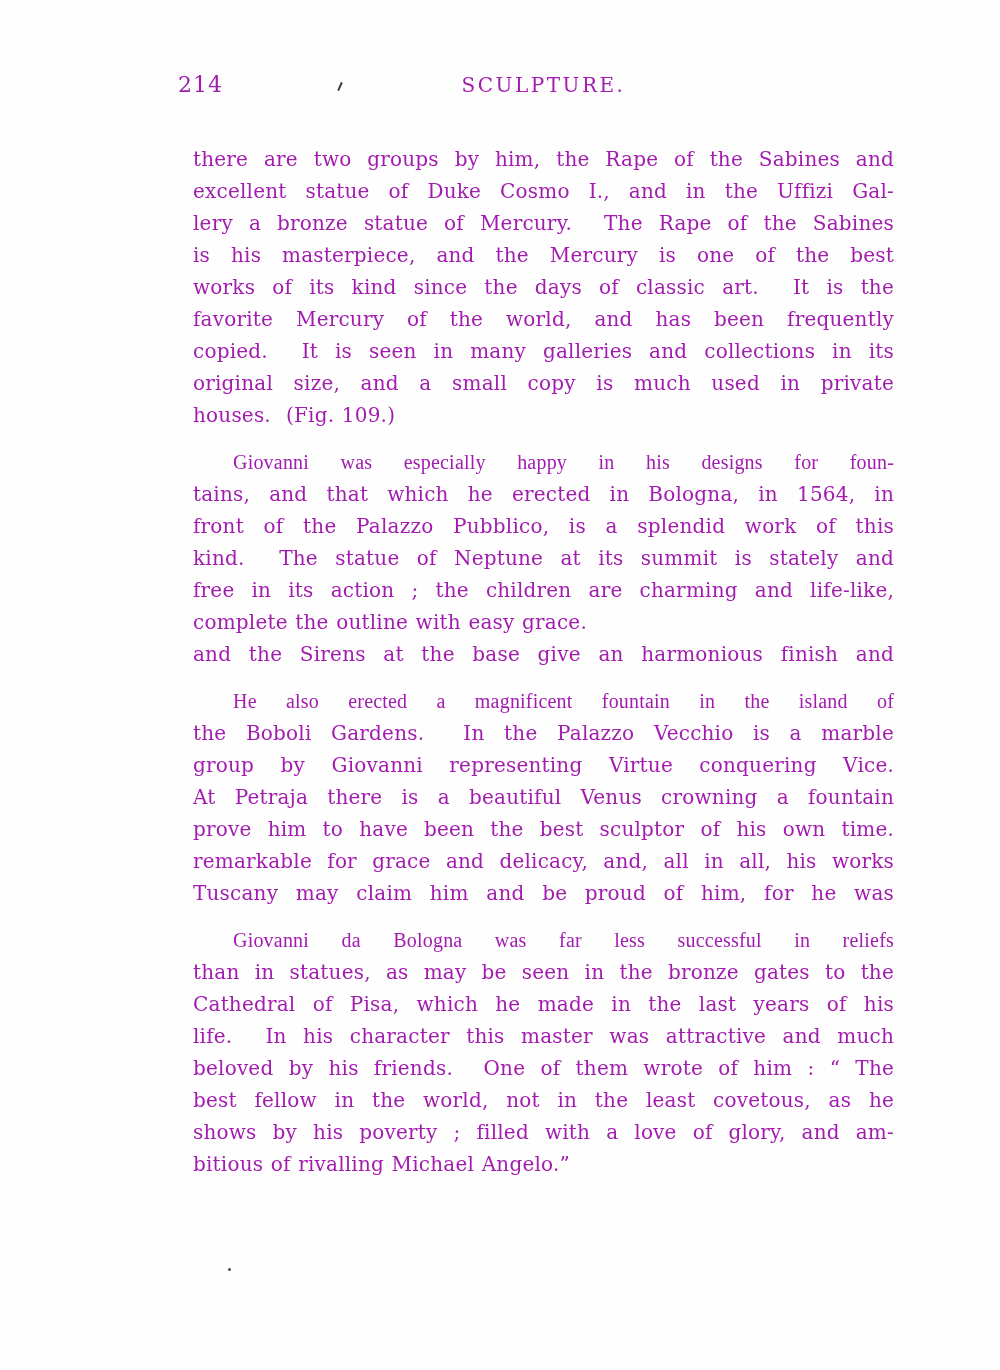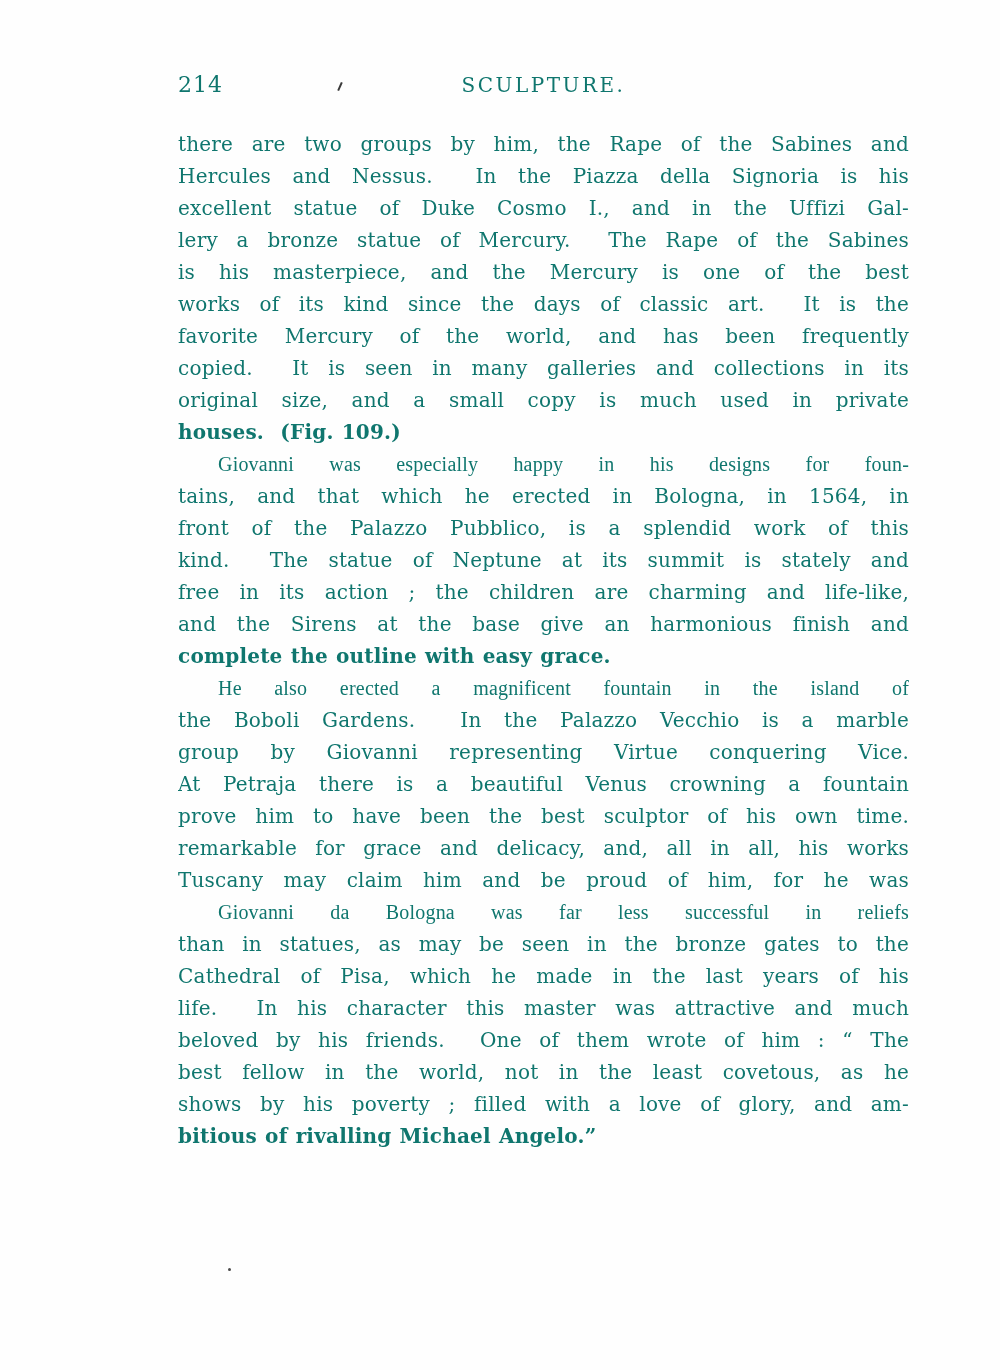--- a/index.html
+++ b/index.html
@@ -10,21 +10,21 @@
     width: 1000px;
     height: 1370px;
     background: #ffffff;
     font-family: "DejaVu Serif", serif;
   }
   .page {
     position: relative;
     width: 1000px;
     height: 1370px;
     background: #fefefe;
-    color: #0f766e;
+    color: #a21caf;
     overflow: hidden;
   }
   .running-header {
     position: absolute;
     top: 72px;
     left: 178px;
     width: 731px;
     height: 30px;
   }
   .page-number {
@@ -43,36 +43,35 @@
     font-size: 20px;
     letter-spacing: 2.5px;
   }
   .page-body {
     position: absolute;
     top: 128px;
     left: 178px;
     width: 731px;
   }
   .paragraph {
-    margin: 0;
+    margin: 15px;
   }
   .line {
     line-height: 32px;
     height: 32px;
     font-size: 20px;
     letter-spacing: 0.2px;
     word-spacing: 1px;
     text-align: justify;
     text-align-last: justify;
     overflow: hidden;
     white-space: nowrap;
   }
   .line.last {
     text-align-last: left;
-    font-weight: bold;
   }
   .line.indent {
     text-indent: 40px;
     font-family: Liberation Serif, serif;
   }
   
   .artifact-tick {
     position: absolute;
     left: 339px;
     top: 82px;
@@ -99,38 +98,37 @@
     <span class="page-number">214</span>
     <span class="running-title">SCULPTURE.</span>
   </div>
 
   <span class="artifact-tick"></span>
   <span class="artifact-dot"></span>
 
   <div class="page-body">
       <div class="paragraph">
         <div class="line">there are two groups by him, the Rape of the Sabines and</div>
-        <div class="line">Hercules and Nessus.&nbsp; In the Piazza della Signoria is his</div>
         <div class="line">excellent statue of Duke Cosmo I., and in the Uffizi Gal-</div>
         <div class="line">lery a bronze statue of Mercury.&nbsp; The Rape of the Sabines</div>
         <div class="line">is his masterpiece, and the Mercury is one of the best</div>
         <div class="line">works of its kind since the days of classic art.&nbsp; It is the</div>
         <div class="line">favorite Mercury of the world, and has been frequently</div>
         <div class="line">copied.&nbsp; It is seen in many galleries and collections in its</div>
         <div class="line">original size, and a small copy is much used in private</div>
         <div class="line last">houses.&nbsp; (Fig. 109.)</div>
       </div>
       <div class="paragraph">
         <div class="line indent">Giovanni was especially happy in his designs for foun-</div>
         <div class="line">tains, and that which he erected in Bologna, in 1564, in</div>
         <div class="line">front of the Palazzo Pubblico, is a splendid work of this</div>
         <div class="line">kind.&nbsp; The statue of Neptune at its summit is stately and</div>
         <div class="line">free in its action ; the children are charming and life-like,</div>
+        <div class="line last">complete the outline with easy grace.</div>
         <div class="line">and the Sirens at the base give an harmonious finish and</div>
-        <div class="line last">complete the outline with easy grace.</div>
       </div>
       <div class="paragraph">
         <div class="line indent">He also erected a magnificent fountain in the island of</div>
         <div class="line">the Boboli Gardens.&nbsp; In the Palazzo Vecchio is a marble</div>
         <div class="line">group by Giovanni representing Virtue conquering Vice.</div>
         <div class="line">At Petraja there is a beautiful Venus crowning a fountain</div>
         <div class="line">prove him to have been the best sculptor of his own time.</div>
         <div class="line">remarkable for grace and delicacy, and, all in all, his works</div>
         <div class="line">Tuscany may claim him and be proud of him, for he was</div>
       </div>

